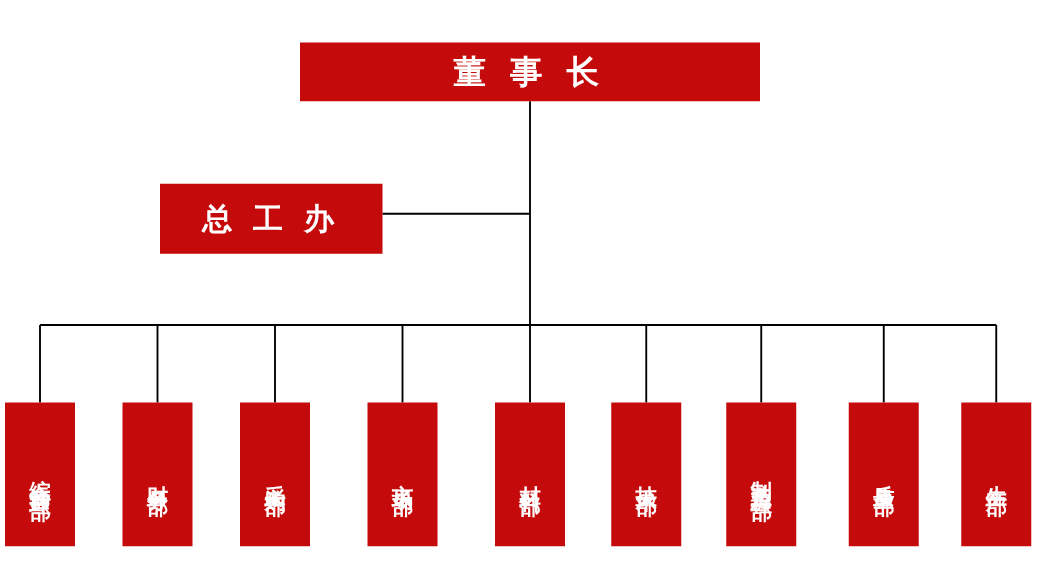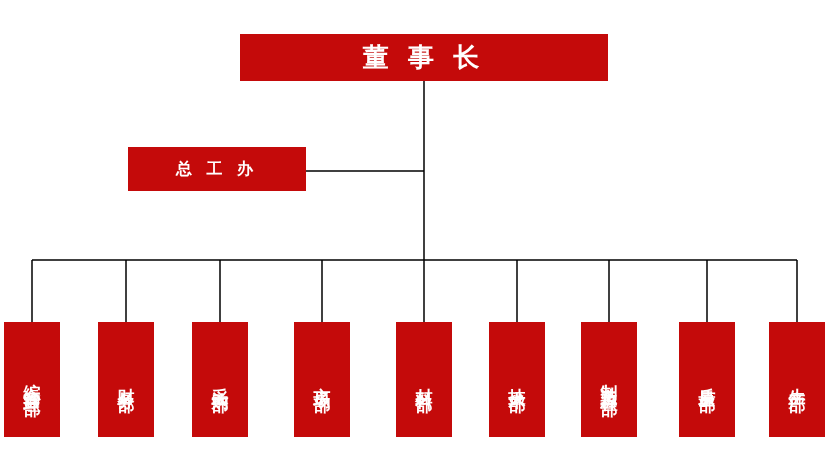--- a/index.html
+++ b/index.html
@@ -33,22 +33,22 @@
     box-sizing: border-box;
   }
   .root-box {
     left: 240px; top: 34px;
     width: 368px; height: 47px;
     font-size: 26px;
     letter-spacing: 6px;
   }
   .staff-box {
     left: 128px; top: 147px;
-    width: 178px; height: 44px;
-    font-size: 16px;
+    width: 178px; height: 56px;
+    font-size: 24px;
     letter-spacing: 5px;
   }
   .dept-box {
     top: 322px;
     width: 56px; height: 115px;
     font-size: 17px;
     writing-mode: vertical-rl;
     text-orientation: upright;
     letter-spacing: 4px;
     line-height: 1;

